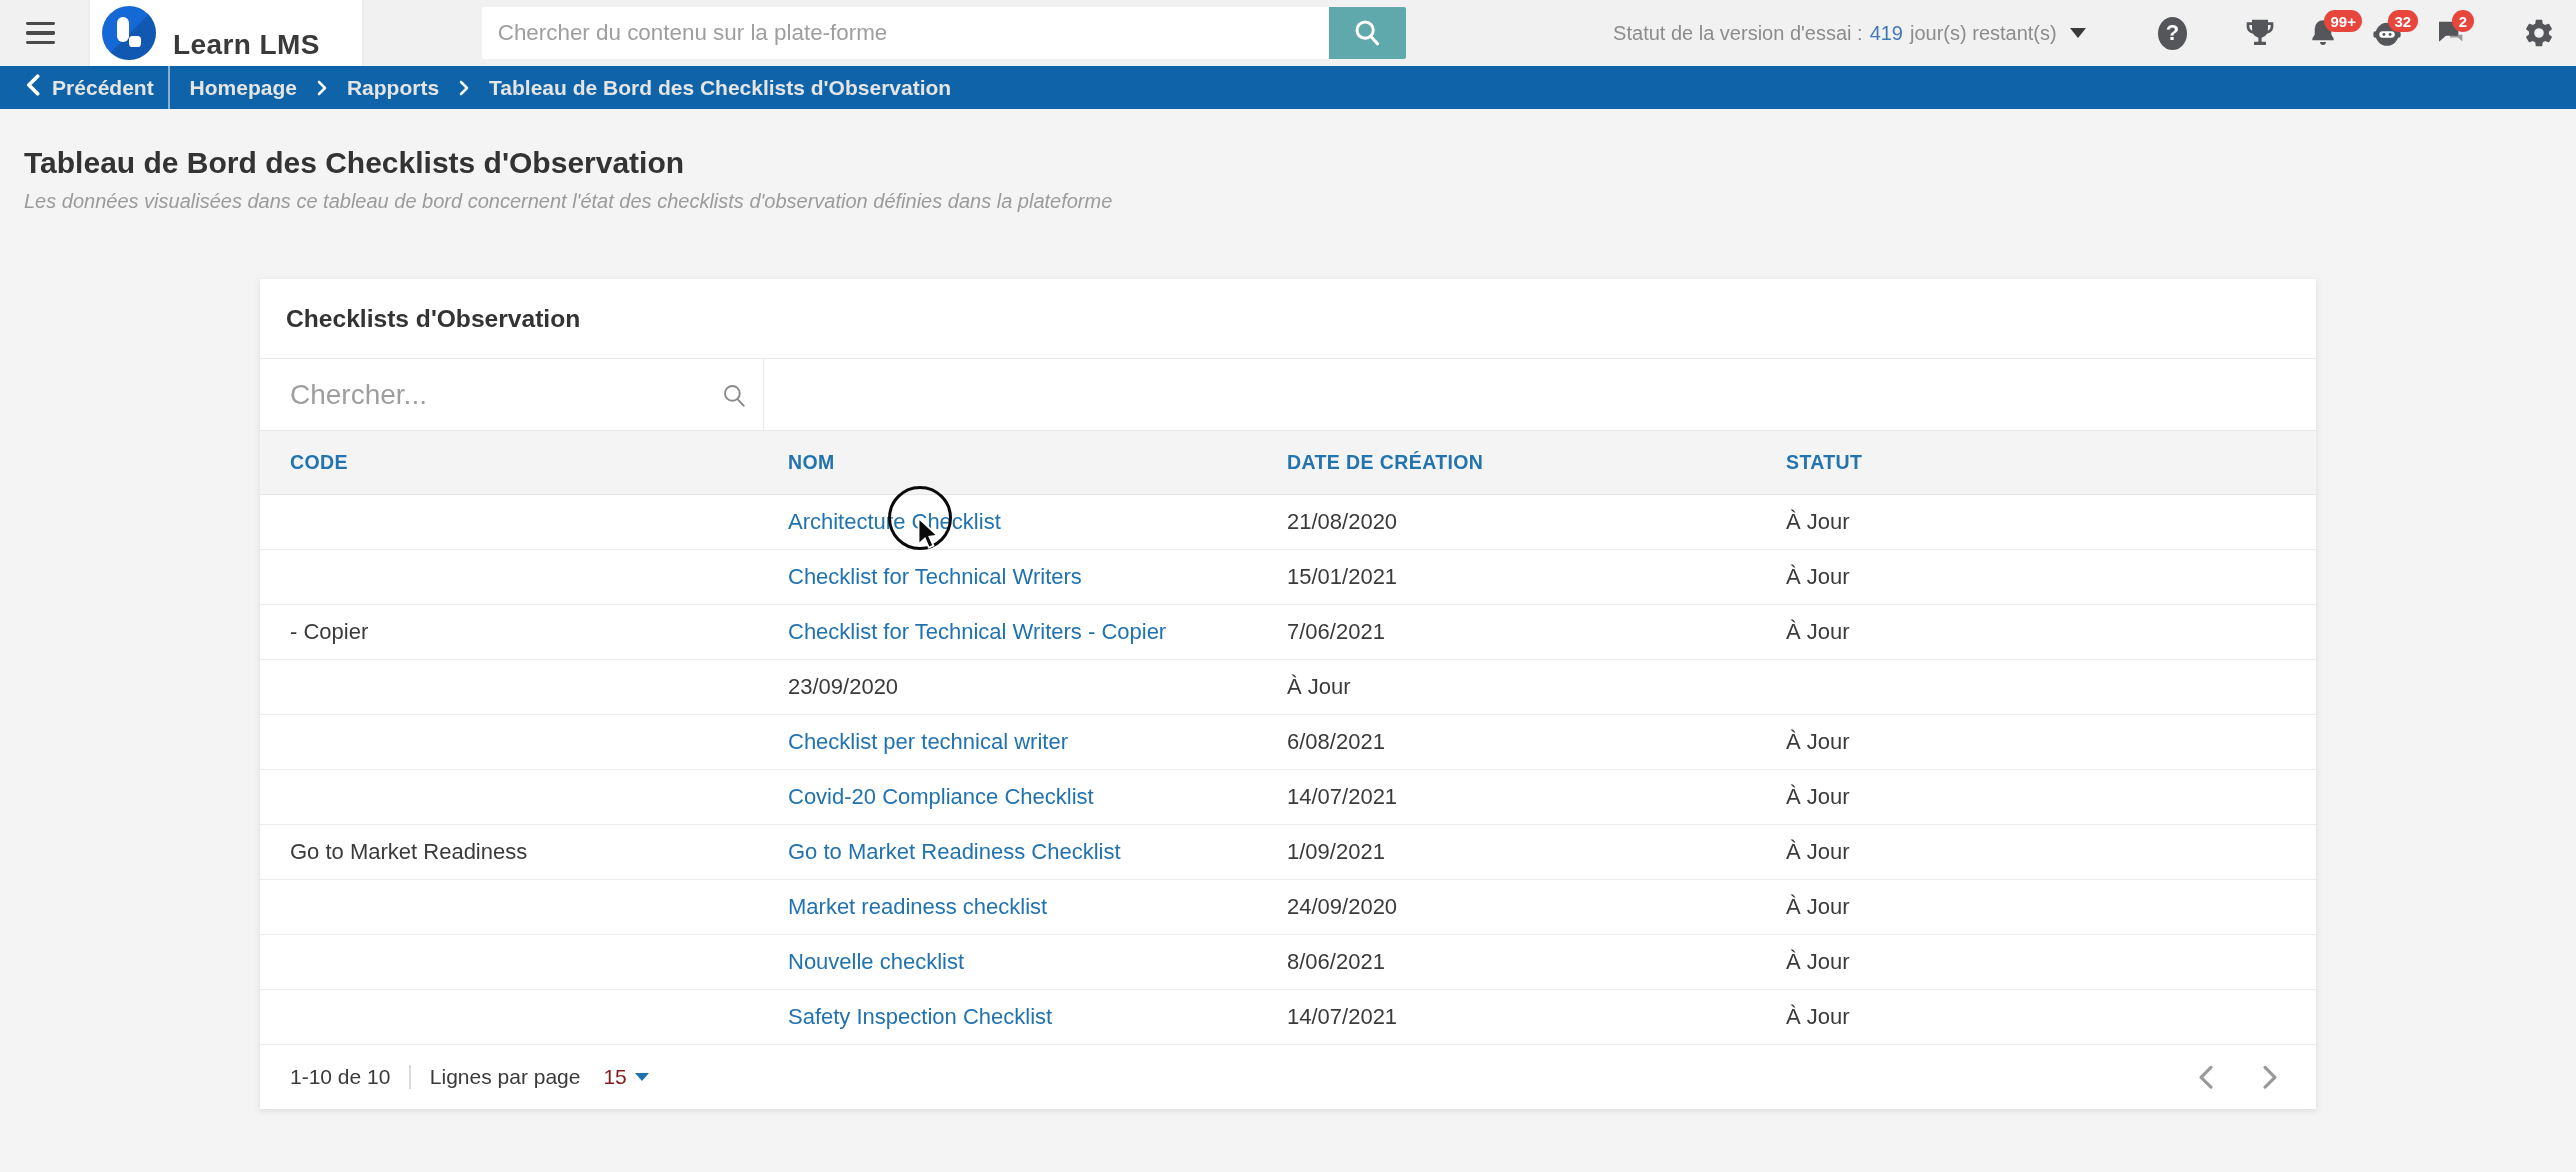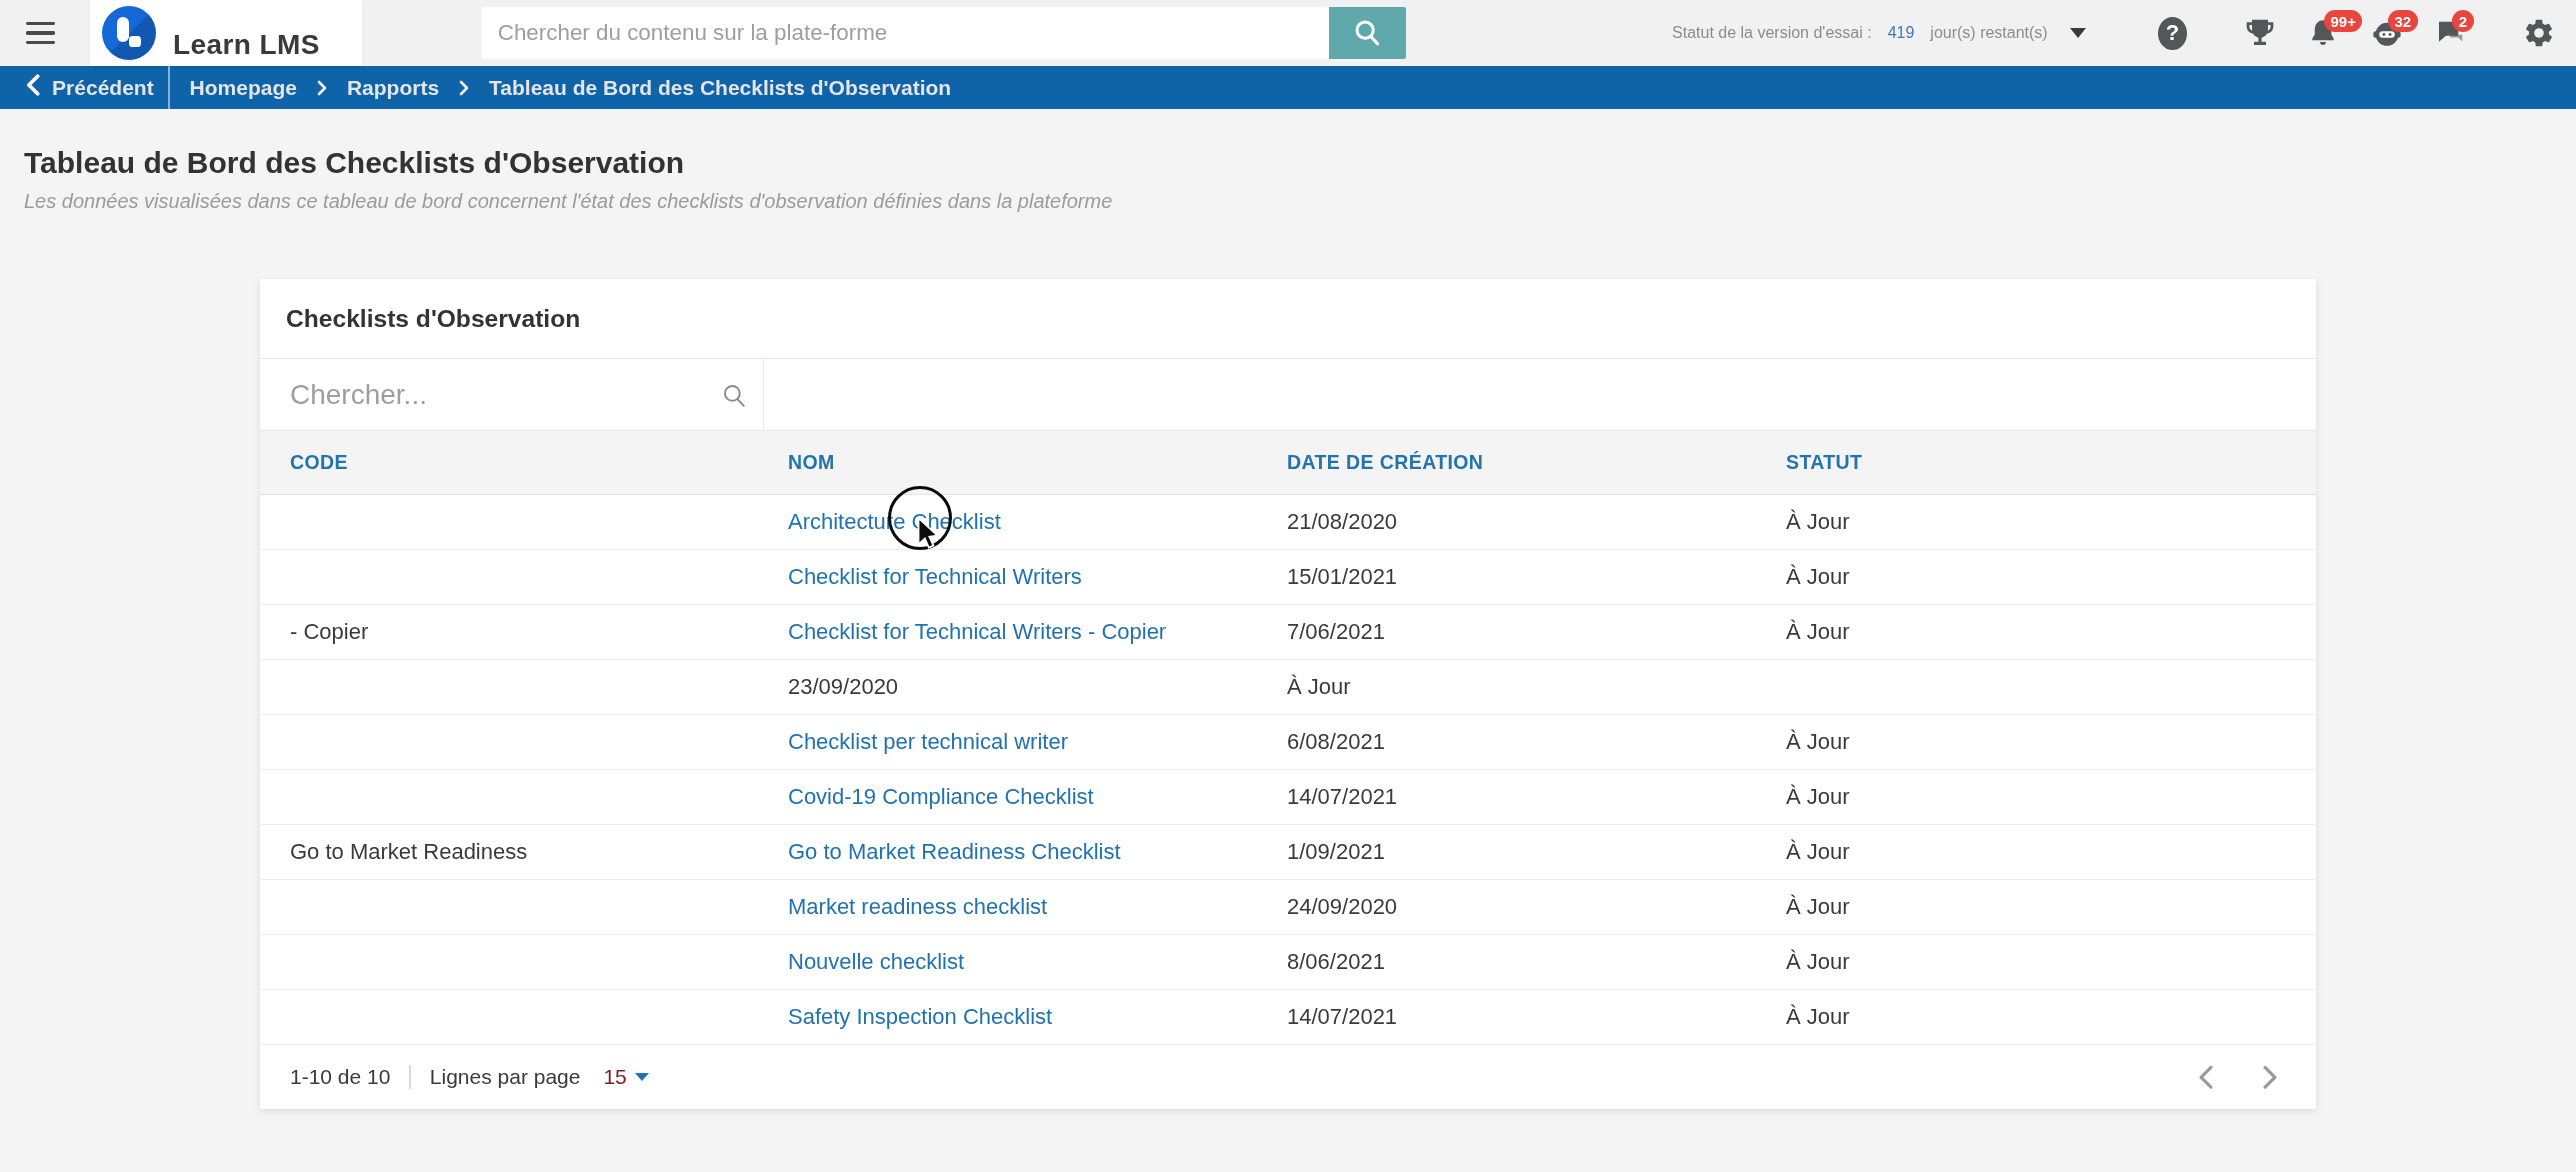--- a/index.html
+++ b/index.html
@@ -16,21 +16,21 @@
   .logo-mark .shadow { position: absolute; left: 17.4px; top: 19px; width: 65px; height: 65px; background: rgba(0,0,0,.16); transform: rotate(45deg); }
   .logo-mark .bar { position: absolute; left: 15px; top: 11px; width: 12.3px; height: 24.6px; background: #fff; border-radius: 5.8px; }
   .logo-mark .dot { position: absolute; left: 27.5px; top: 30px; width: 12.3px; height: 11px; background: #fff; border-radius: 3.6px; }
   .logo-text { font-size: 28px; font-weight: 700; color: #3a3a3a; letter-spacing: 0.4px; white-space: nowrap; margin-top: 24px; }
 
   .global-search { display: flex; height: 52px; margin-left: 120px; }
   .global-search input { width: 847px; height: 52px; border: none; outline: none; background: #fff; font-family: inherit; font-size: 22.4px; color: #555; padding: 0 22px 0 16px; border-radius: 2.2px 0 0 2.2px; }
   .global-search input::placeholder { color: #9e9e9e; }
   .search-btn { width: 77px; height: 52px; background: #5fa8ab; border: none; border-radius: 0 2.2px 2.2px 0; display: flex; align-items: center; justify-content: center; cursor: pointer; }
 
-  .trial { margin-left: auto; display: flex; align-items: center; gap: 16px; font-size: 16px; color: #8c8c8c; cursor: pointer; white-space: nowrap; }
+  .trial { margin-left: auto; display: flex; align-items: center; gap: 7px; font-size: 20px; color: #8c8c8c; cursor: pointer; white-space: nowrap; }
   .trial .days { color: #4178b8; }
   .caret-dark { width: 0; height: 0; border-left: 8px solid transparent; border-right: 8px solid transparent; border-top: 10px solid #3a3a3a; margin-left: 5.8px; }
 
   .header-icons { display: flex; align-items: center; margin-left: 69px; margin-right: 19px; }
   .icon-wrap { position: relative; width: 36px; height: 43px; display: flex; align-items: center; justify-content: center; cursor: pointer; flex: none; }
   .icon-wrap svg { display: block; }
   .mr-a { margin-right: 51px; } .mr-b { margin-right: 27.5px; } .mr-c { margin-right: 28px; } .mr-d { margin-right: 52px; }
   .help-oval { width: 29px; height: 33px; border-radius: 50%; background: #54565a; color: #fff; display: flex; align-items: center; justify-content: center; font-size: 22px; font-weight: 700; }
   .badge { position: absolute; top: -1.4px; left: 19px; min-width: 22px; height: 22px; background: #e8453c; color: #fff; font-size: 15px; font-weight: 700; border-radius: 11.6px; display: flex; align-items: center; justify-content: center; padding: 0 6.5px; line-height: 1; z-index: 2; }
 
@@ -248,21 +248,21 @@
 
   <div class="trow">
     <div class="cell"></div>
     <div class="cell"><a class="link">Checklist per technical writer</a></div>
     <div class="cell">6/08/2021</div>
     <div class="cell">À Jour</div>
   </div>
 
   <div class="trow">
     <div class="cell"></div>
-    <div class="cell"><a class="link">Covid-19 Compliance Checklist</a></div>
+    <div class="cell"><a class="link">Covid-20 Compliance Checklist</a></div>
     <div class="cell">14/07/2021</div>
     <div class="cell">À Jour</div>
   </div>
 
   <div class="trow">
     <div class="cell">Go to Market Readiness</div>
     <div class="cell"><a class="link">Go to Market Readiness Checklist</a></div>
     <div class="cell">1/09/2021</div>
     <div class="cell">À Jour</div>
   </div>

